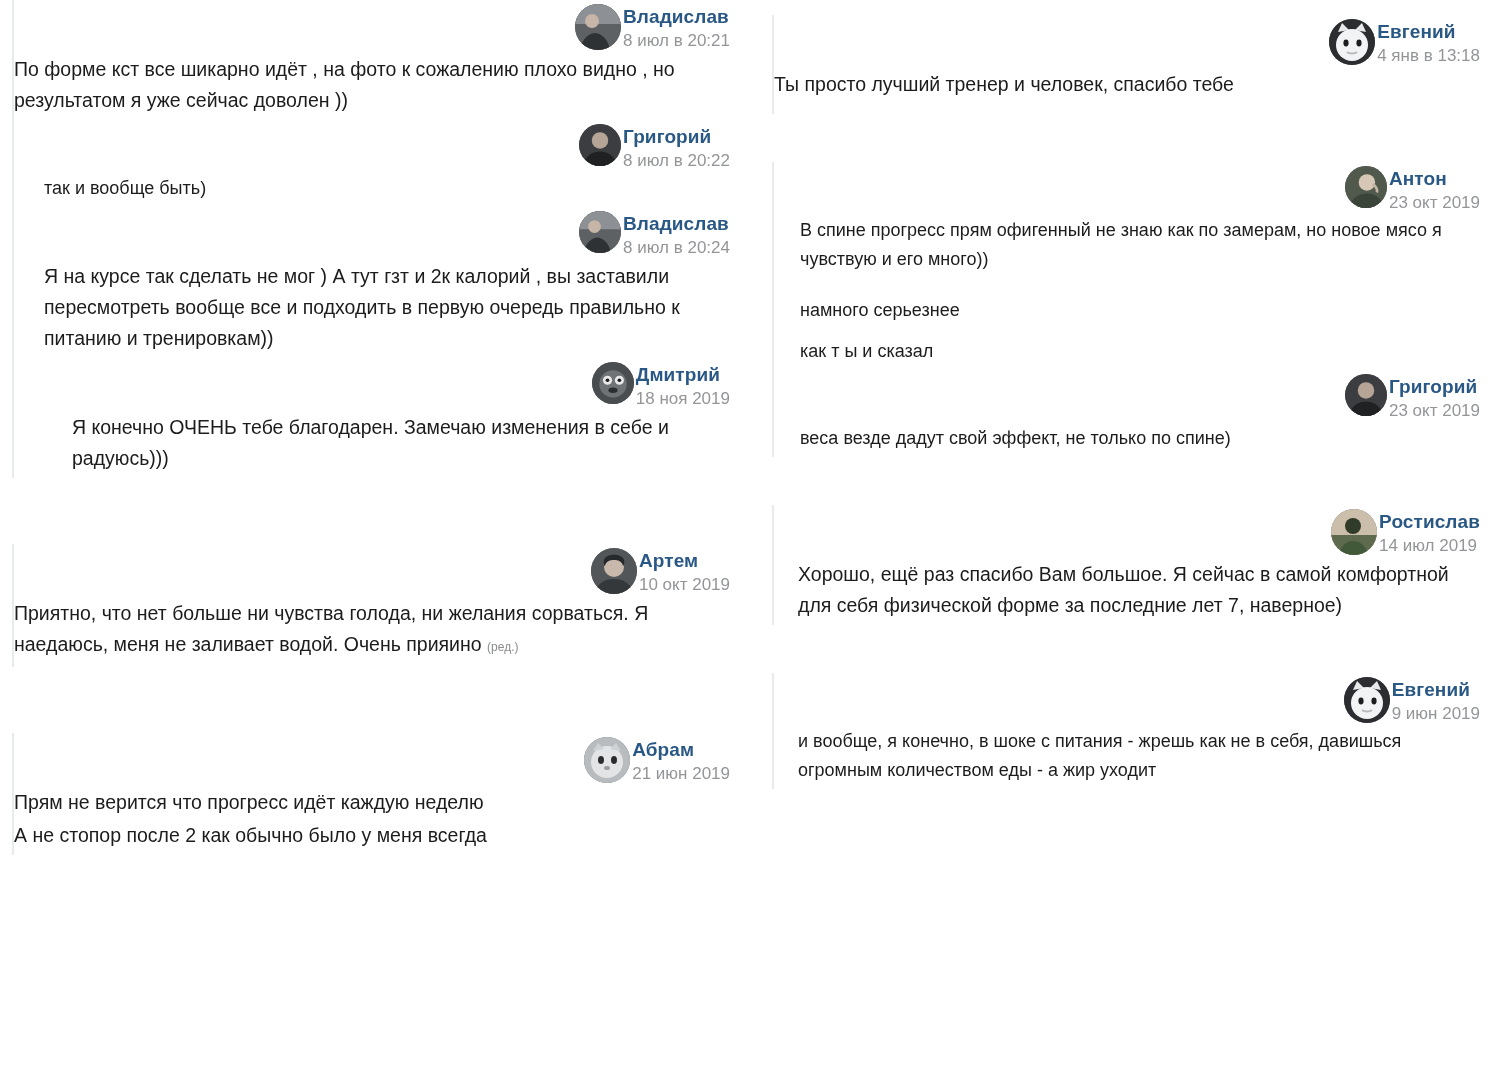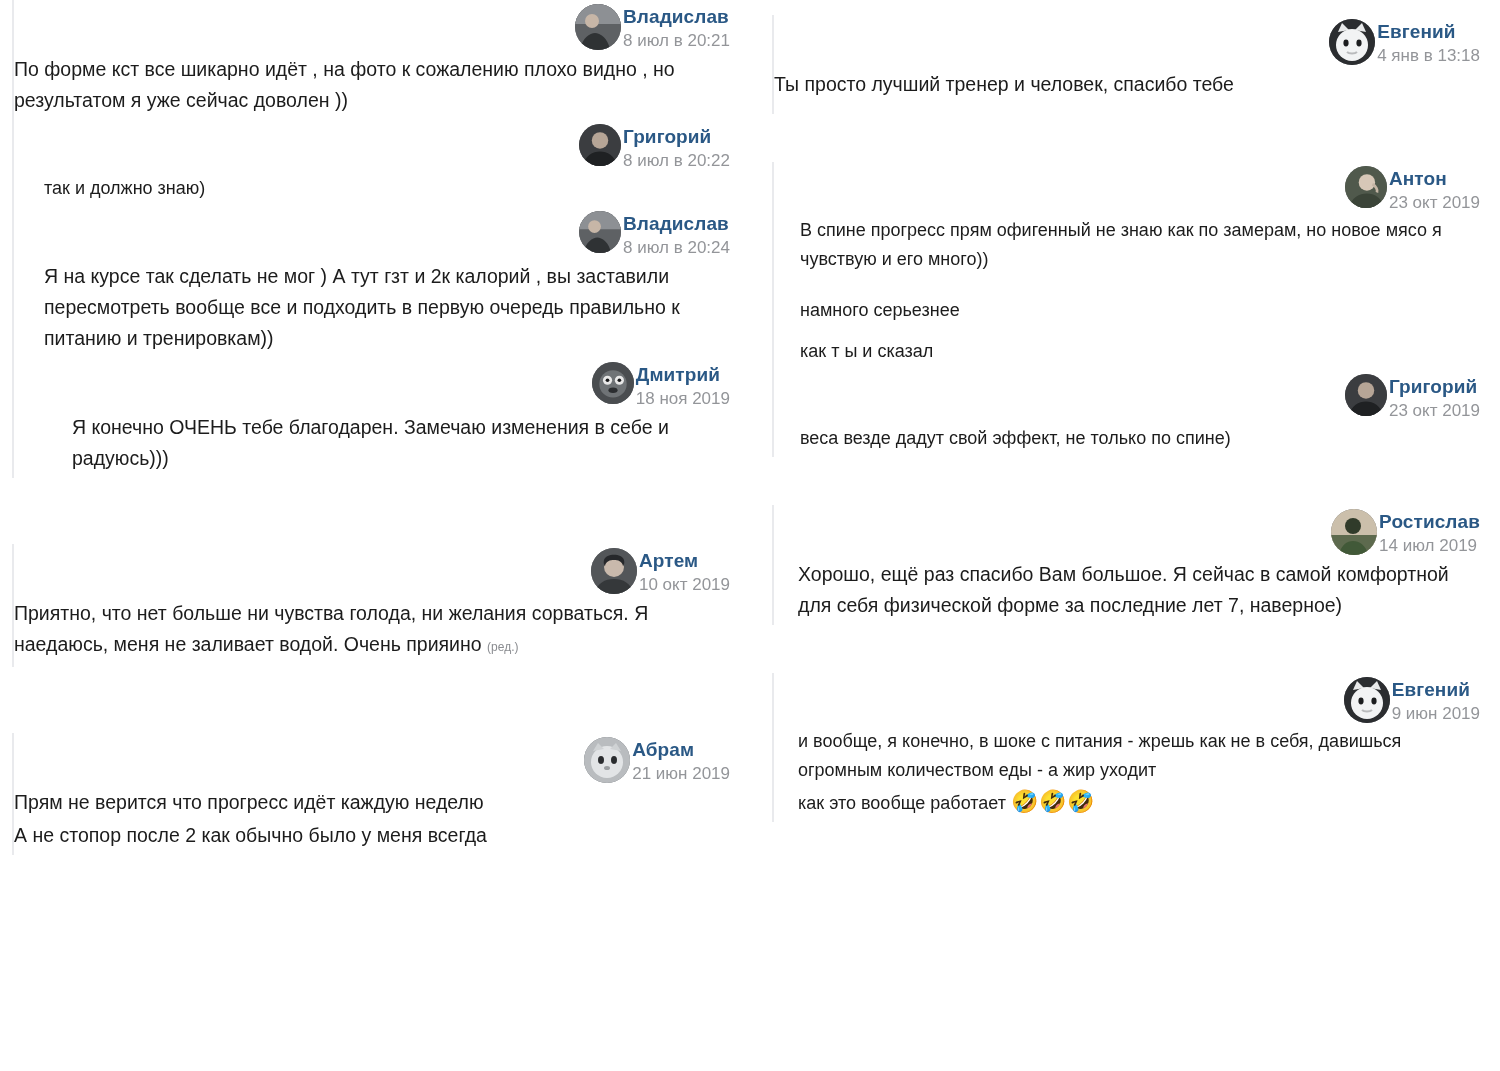--- a/index.html
+++ b/index.html
@@ -135,21 +135,21 @@
               <rect width="46" height="46" fill="#3b3d40"></rect>
               <circle cx="23" cy="18" r="9" fill="#b9a593"></circle>
               <path d="M4 46c3-12 11-16 19-16s16 4 19 16z" fill="#1f2123"></path>
             </svg>
           </span>
           <span class="who">
             <span class="name">Григорий</span>
             <span class="date">8 июл в 20:22</span>
           </span>
         </div>
-        <div class="msg sm">так и должно знаю)</div>
+        <div class="msg sm">так и вообще быть)</div>
       </div>
 
       <div class="comment indent-1">
         <div class="comment-head">
           <span class="avatar small">
             <svg viewBox="0 0 46 46" aria-hidden="true">
               <rect width="46" height="46" fill="#5e6165"></rect>
               <rect x="0" y="0" width="46" height="20" fill="#8d9095"></rect>
               <circle cx="17" cy="17" r="7" fill="#c9b6a4"></circle>
               <path d="M5 46c2-12 10-17 15-17s13 5 15 17z" fill="#2f3235"></path>
@@ -345,19 +345,18 @@
               <ellipse cx="30" cy="24" rx="2.6" ry="3.4" fill="#1c1d1f"></ellipse>
               <path d="M18 33c2 2 8 2 10 0" stroke="#b9babc" stroke-width="2" fill="none"></path>
             </svg>
           </span>
           <span class="who">
             <span class="name">Евгений</span>
             <span class="date">9 июн 2019</span>
           </span>
         </div>
         <div class="msg sm">и вообще, я конечно, в шоке с питания - жрешь как не в себя, давишься огромным количеством еды - а жир уходит</div>
-        <div class="msg sm"><span>как это вообще работает</span> <span class="emoji">🤣🤣🤣</span></div>
       </div>
     </div>
 
   </div>
 
 </div>
 
 </body></html>

